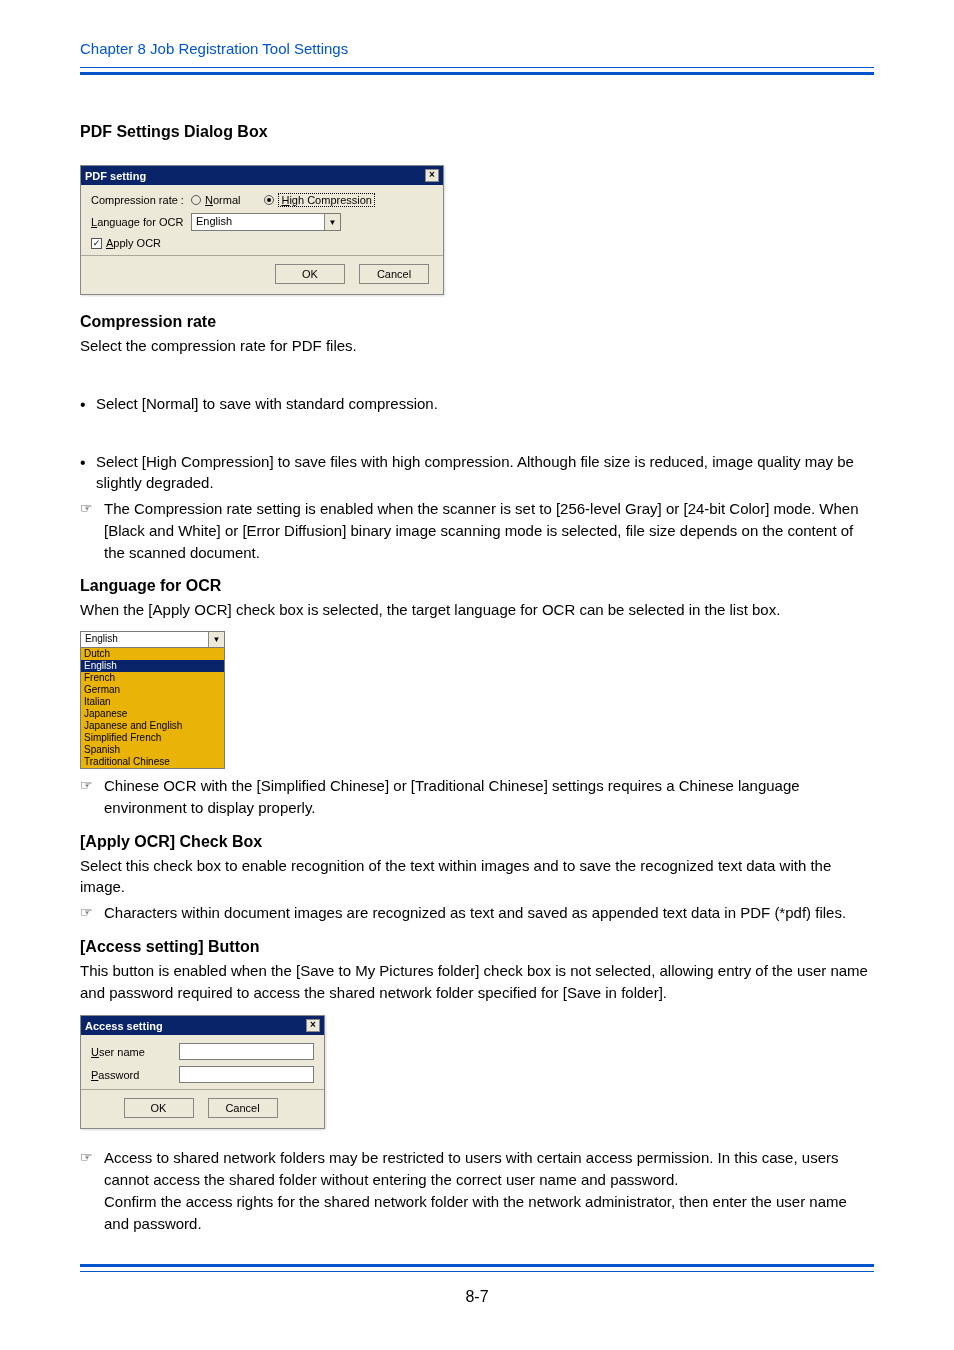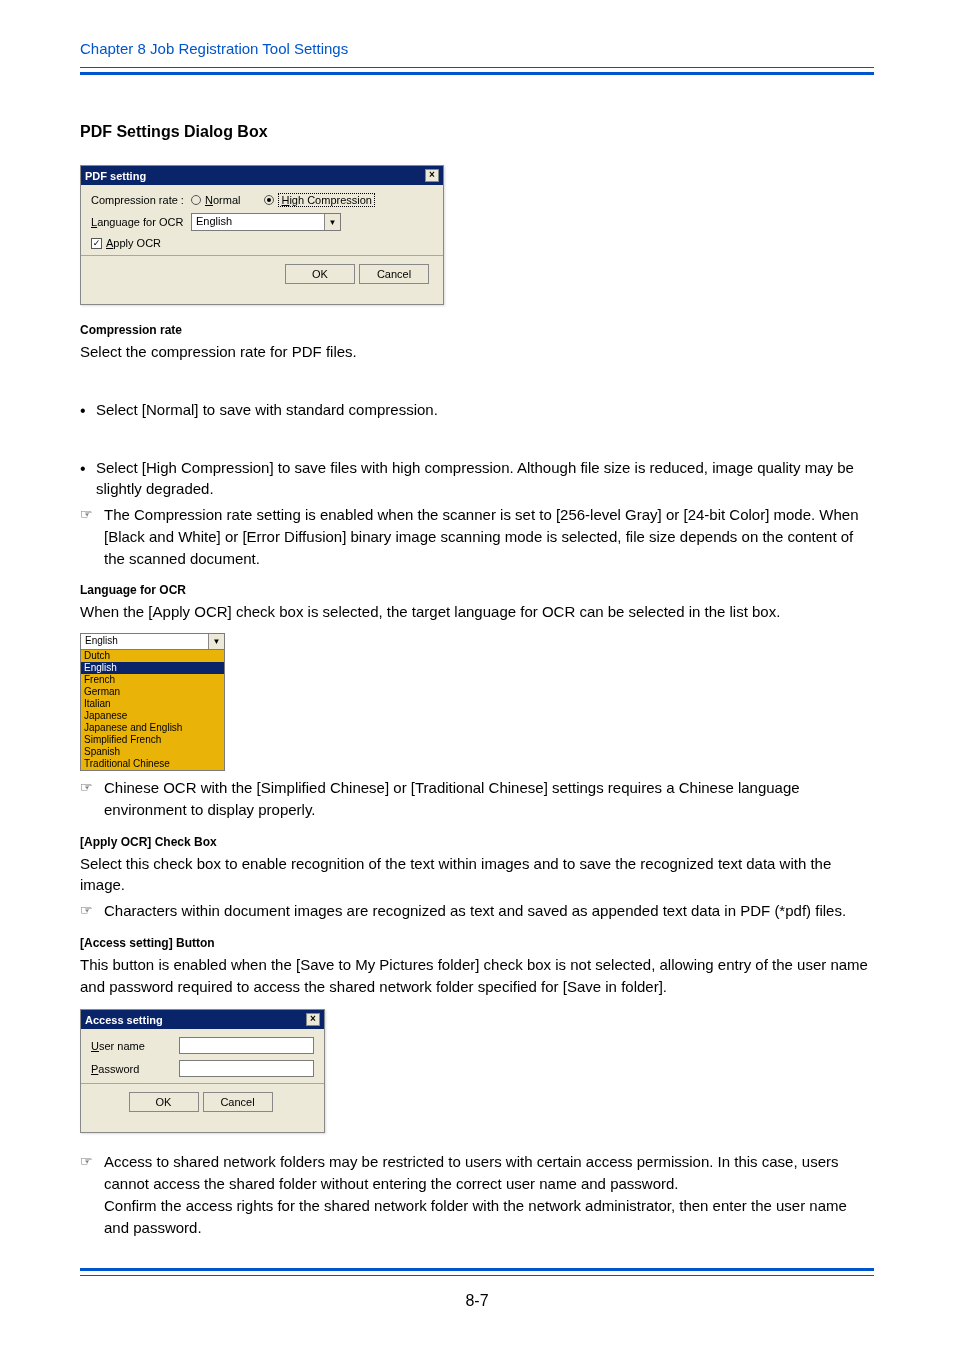--- a/index.html
+++ b/index.html
@@ -16,51 +16,51 @@
   }
   .header {
     font-size: 15px;
     color: #0055cc;
     padding: 0 80px 10px 80px;
   }
   .thin-rule { height: 1px; background: #0055cc; margin: 0 80px 4px 80px; }
   .thick-rule { height: 3px; background: #0055cc; margin: 0 80px 48px 80px; }
   .content { padding: 0 80px; }
   .h-bold { font-weight: bold; font-size: 16px; margin: 0 0 24px 0; }
-  .sub-h { font-weight: bold; font-size: 12px; margin: 14px 0 4px 0; }
+  .sub-h { font-weight: bold; font-size: 16px; margin: 14px 0 4px 0; }
   p.body { margin: 0 0 4px 0; line-height: 1.45; }
   ul.bul { list-style: none; padding: 0; margin: 0 0 4px 0; }
   ul.bul > li { position: relative; padding-left: 16px; line-height: 1.45; margin-bottom: 2px; margin-top: 36px; }
   ul.bul > li::before { content: "•"; position: absolute; left: 0; top: 0; font-size: 16px; }
   .note { position: relative; padding-left: 24px; line-height: 1.45; margin: 2px 0 6px 0; }
   .note::before { content: "☞"; position: absolute; left: 0; top: 0; font-size: 14px; }
   .footer-rule { height: 1px; background: #0055cc; margin: 30px 80px 0 80px; }
   .footer-thin { height: 1px; background: #0055cc; margin: 4px 80px 0 80px; }
   .page-num { text-align: center; font-size: 16px; margin-top: 16px; }
   
   .dlg {
     border: 1px solid #888; width: 364px; font-family: Tahoma, Arial, sans-serif;
     font-size: 11px; background: #ece9d8; margin-bottom: 18px; box-shadow: 1px 1px 2px rgba(0,0,0,.15);
   }
   .dlg-title { background: #0a246a; color: #fff; font-weight: bold; padding: 3px 4px; display: flex; justify-content: space-between; align-items: center; }
   .dlg-close { width: 14px; height: 13px; background: #ece9d8; border: 1px solid #888; color: #000; font-size: 10px; line-height: 10px; text-align: center; font-family: Arial; }
-  .dlg-body { padding: 8px 10px 16px 10px; }
+  .dlg-body { padding: 8px 10px 6px 10px; }
   .row { display: flex; align-items: center; margin-bottom: 6px; }
   .row .lbl { width: 100px; }
   .radio-wrap { display: flex; align-items: center; gap: 4px; }
   .radio-dot { width: 10px; height: 10px; border: 1px solid #555; border-radius: 50%; display: inline-block; position: relative; }
   .radio-dot.sel::after { content: ""; position: absolute; left: 2px; top: 2px; width: 4px; height: 4px; background: #000; border-radius: 50%; }
   .dotted-focus { border: 1px dotted #000; padding: 0 2px; }
   .combo { display: flex; border: 1px solid #7b7b7b; background: #fff; height: 18px; width: 150px; }
   .combo-txt { flex: 1; padding: 1px 4px; overflow: hidden; }
   .combo-btn { width: 16px; background: #ece9d8; border-left: 1px solid #888; display: flex; align-items: center; justify-content: center; font-size: 8px; }
   .chk-wrap { display: flex; align-items: center; gap: 4px; }
   .chk { width: 11px; height: 11px; border: 1px solid #555; background: #fff; font-size: 9px; line-height: 9px; text-align: center; }
   .dlg-sep { height: 1px; background: #fff; border-top: 1px solid #aca899; margin: 6px -10px 8px -10px; }
-  .dlg-btns { display: flex; justify-content: flex-end; gap: 4px; padding-right: 4px; padding-bottom: 4px; }
+  .dlg-btns { display: flex; justify-content: flex-end; gap: 14px; padding-right: 4px; padding-bottom: 4px; }
   .win-btn { border: 1px solid #888; background: #ece9d8; width: 70px; height: 20px; font-size: 11px; line-height: 18px; text-align: center; }
   
   .listbox-wrap { width: 145px; margin: 10px 0 6px 0; font-family: Tahoma, Arial, sans-serif; font-size: 10px; }
   .listbox-combo { display: flex; border: 1px solid #7b7b7b; background: #fff; height: 17px; }
   .listbox { border: 1px solid #7b7b7b; border-top: none; background: #eab308; }
   .listbox .opt { padding: 0 3px; line-height: 12px; }
   .listbox .opt.sel { background: #0a246a; color: #fff; }
   
   .dlg2 { width: 245px; }
   .dlg2 .row .lbl { width: 92px; }

